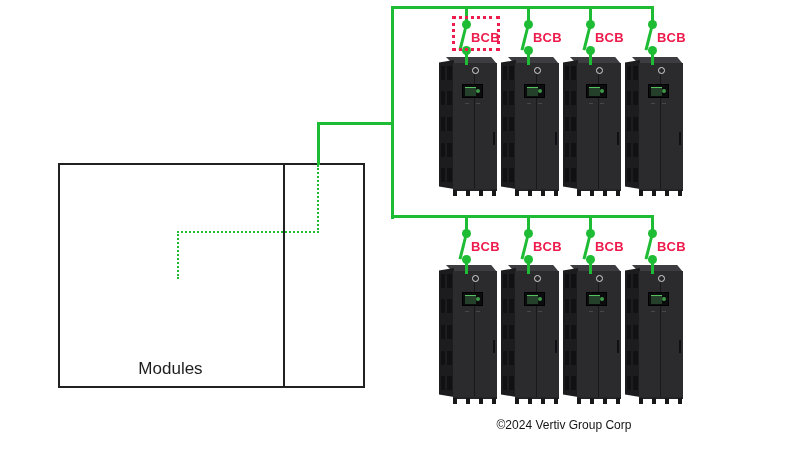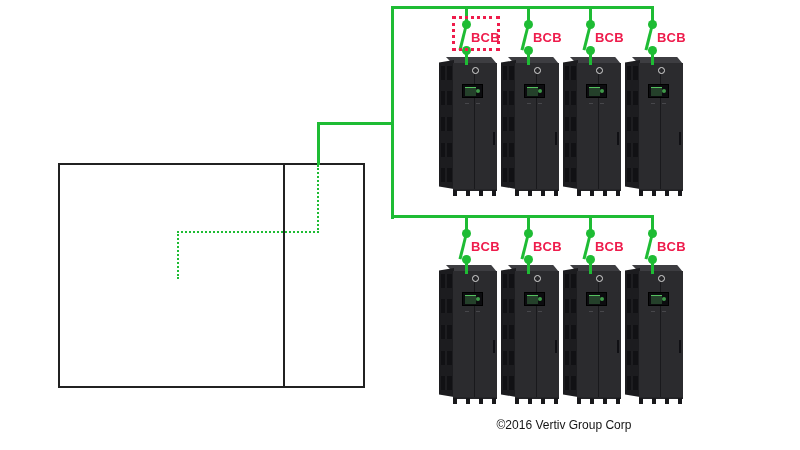--- a/index.html
+++ b/index.html
@@ -54,32 +54,33 @@
   .copyright{ position:absolute; left:464px; top:418px; width:200px; text-align:center;
               font-size:12px; color:#141414; z-index:2; }
 </style>
 </head>
 <body>
 
 <div id="stage">
 
   <div class="unit-box"></div>
   <div class="divider"></div>
+  <div class="box-label label-modules">Modules</div>
 
   <div class="gline" style="left:391px; top:6px; width:3px; height:213px;"></div>
   <div class="gline" style="left:391px; top:6px; width:263px; height:3px;"></div>
   <div class="gline" style="left:391px; top:215px; width:263px; height:3px;"></div>
   <div class="gline" style="left:317px; top:122px; width:77px; height:3px;"></div>
   <div class="gline" style="left:317px; top:122px; width:3px; height:43px;"></div>
 
   <div class="gdash-v" style="left:317px; top:165px; height:68px;"></div>
   <div class="gdash-h" style="left:177px; top:231px; width:142px;"></div>
   <div class="gdash-v" style="left:177px; top:231px; height:48px;"></div>
 
-  <div class="copyright">©2016 Vertiv Group Corp</div>
+  <div class="copyright">©2024 Vertiv Group Corp</div>
 <div class="cab" style="left:439px; top:57px;">
       <div class="cab-top"></div>
       <div class="cab-side"></div>
       <div class="cab-front"></div>
       <div class="vent" style="top:9px;"></div>
       <div class="vent" style="top:34px;"></div>
       <div class="vent" style="top:60px;"></div>
       <div class="vent" style="top:86px;"></div>
       <div class="vent" style="top:111px;"></div>
       <div class="cab-logo"></div>

